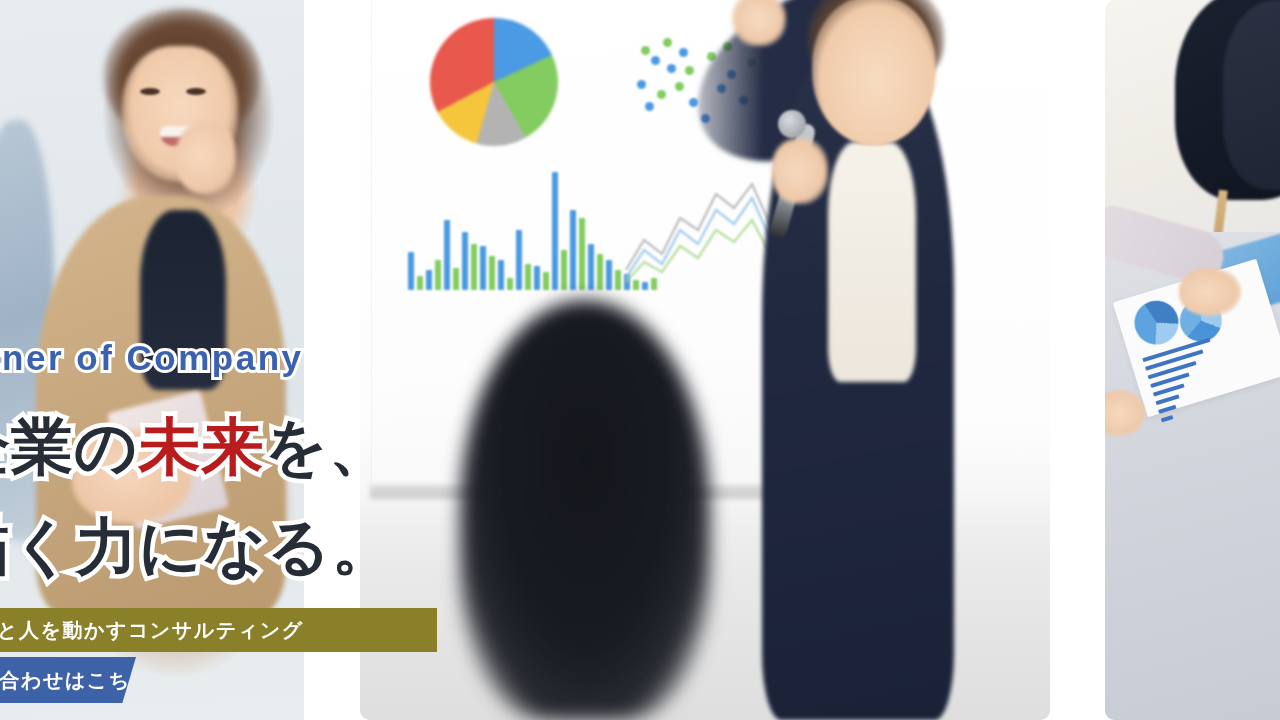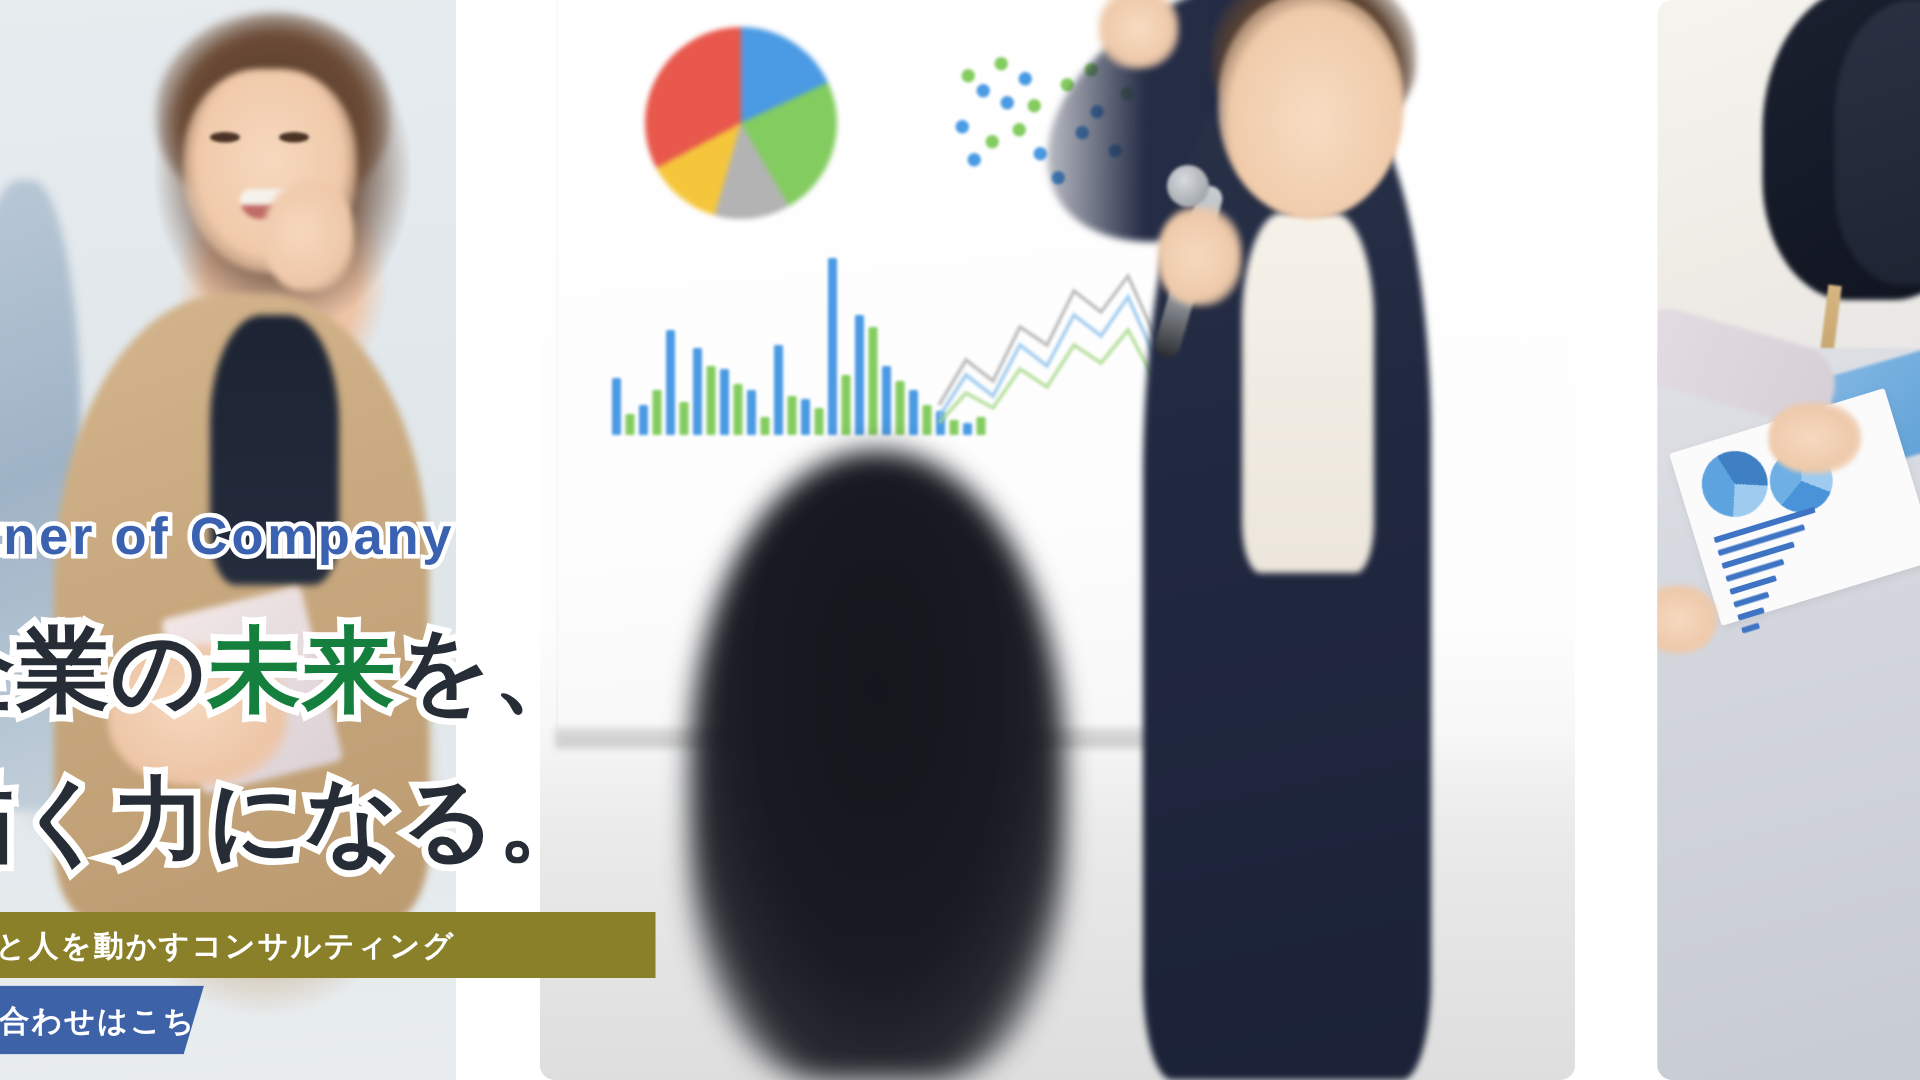--- a/index.html
+++ b/index.html
@@ -226,21 +226,21 @@
     -webkit-text-stroke:6px #ffffff; paint-order:stroke fill;
     text-shadow:0 0 2px #fff;
   }
   .headline {
     position:absolute; font-weight:900; white-space:nowrap;
     letter-spacing:1px; color:#272d36;
     -webkit-text-stroke:9px #ffffff; paint-order:stroke fill;
   }
   #headline-1 { left:-52px; top:405px; font-size:62px; }
   #headline-2 { left:-52px; top:505px; font-size:62px; }
-  .hl-accent { color:#15803d; }
+  .hl-accent { color:#b91c1c; }
 
   #tagline-band {
     position:absolute; left:0; top:608px; width:437px; height:44px;
     background:#8a8029; display:flex; align-items:center;
   }
   #tagline-text {
     font-size:20px; font-weight:700; color:#ffffff; letter-spacing:1.5px;
     white-space:nowrap; margin-left:-46px;
   }
   #cta-button {

